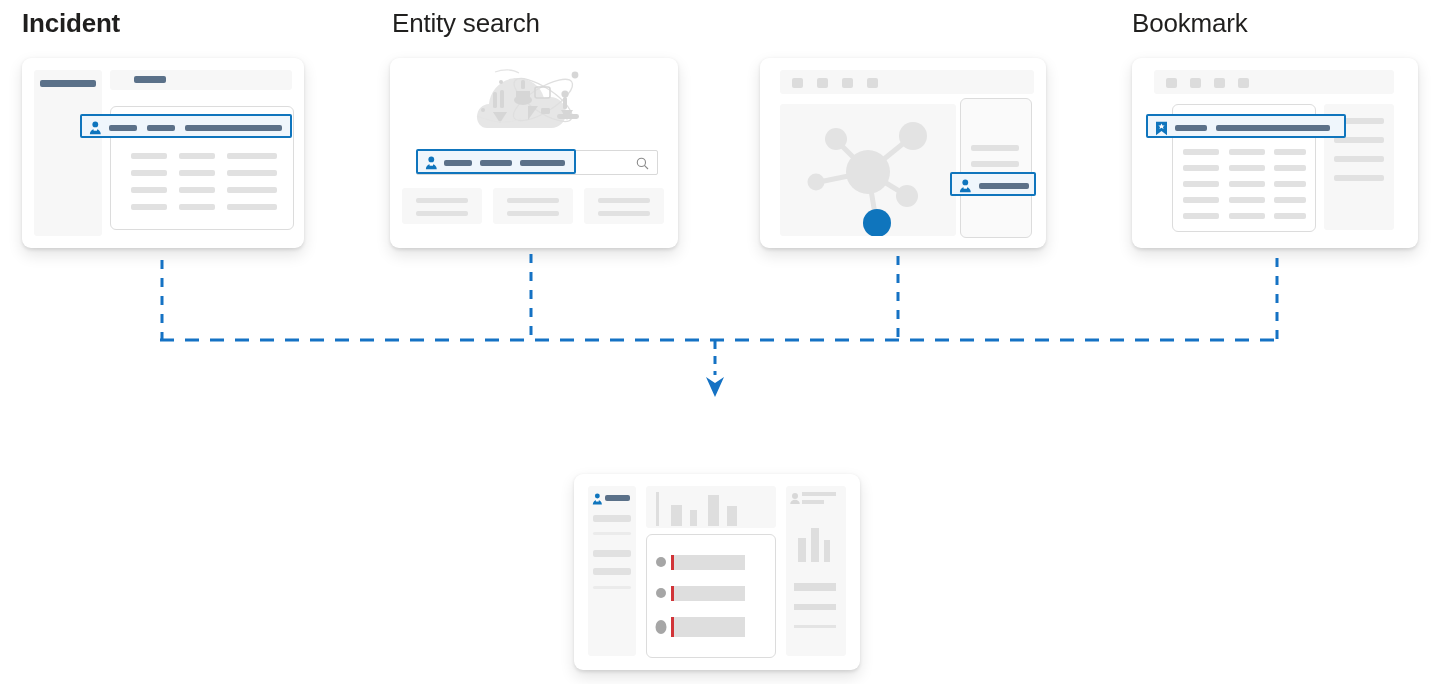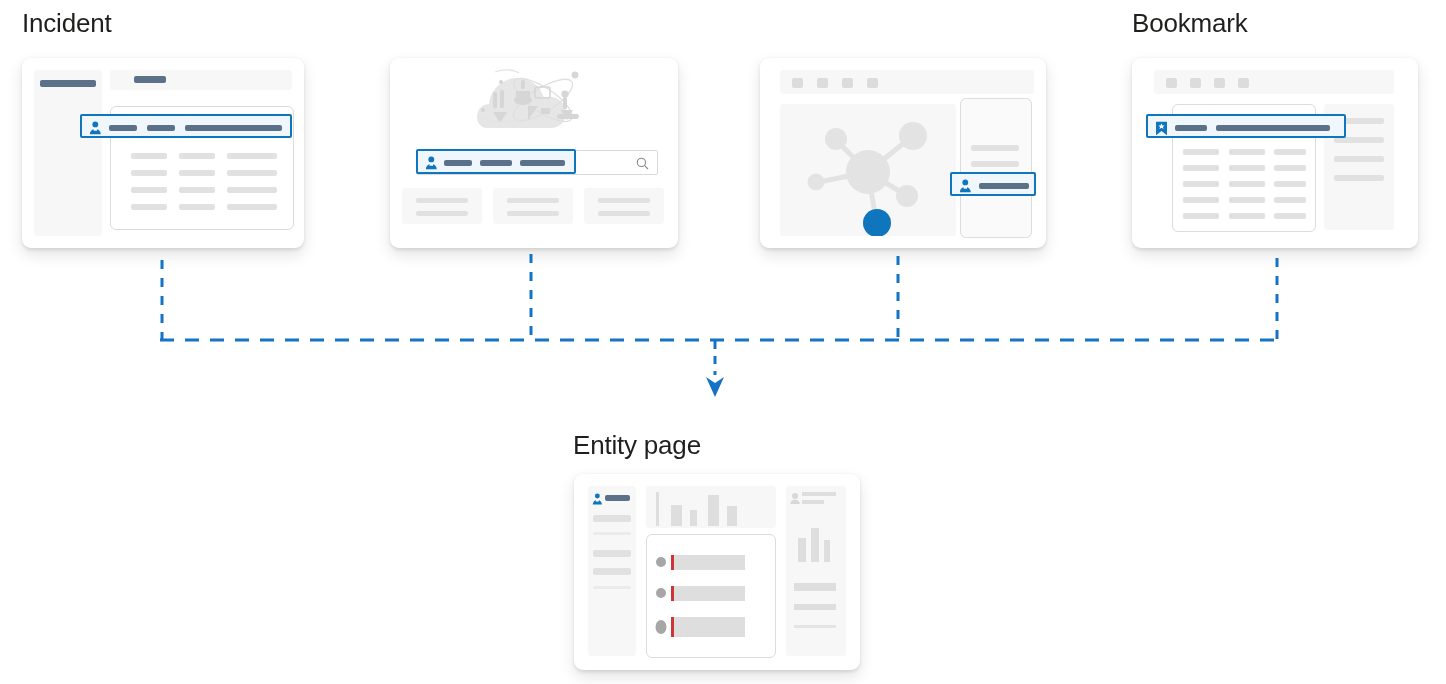--- a/index.html
+++ b/index.html
@@ -40,23 +40,23 @@
   .icon-book{position:absolute;}
 
   
   .wires{position:absolute;left:0;top:0;width:1446px;height:684px;pointer-events:none;}
 </style>
 </head>
 <body>
 
 <div class="stage">
 
-  <div class="title" style="left:22px;top:8px;">Incident</div>
+  <div class="title" style="left:22px;top:8px;font-weight:bold;">Incident</div>
+  <div class="title" style="left:392px;top:8px;">Entity search</div>
   <div class="title" style="left:1132px;top:8px;">Bookmark</div>
-  <div class="title" style="left:573px;top:430px;">Entity page</div>
 
   <div class="card" style="left:22px;top:58px;width:282px;height:190px;">
 
     <div class="panel" style="left:12px;top:12px;width:68px;height:166px;"></div>
     <div class="bar-dark" style="left:18px;top:22px;width:56px;height:7px;"></div>
 
     <div class="panel" style="left:88px;top:12px;width:182px;height:20px;"></div>
     <div class="bar-dark" style="left:112px;top:18px;width:32px;height:7px;"></div>
 
     <div class="outline" style="left:88px;top:48px;width:182px;height:122px;">

